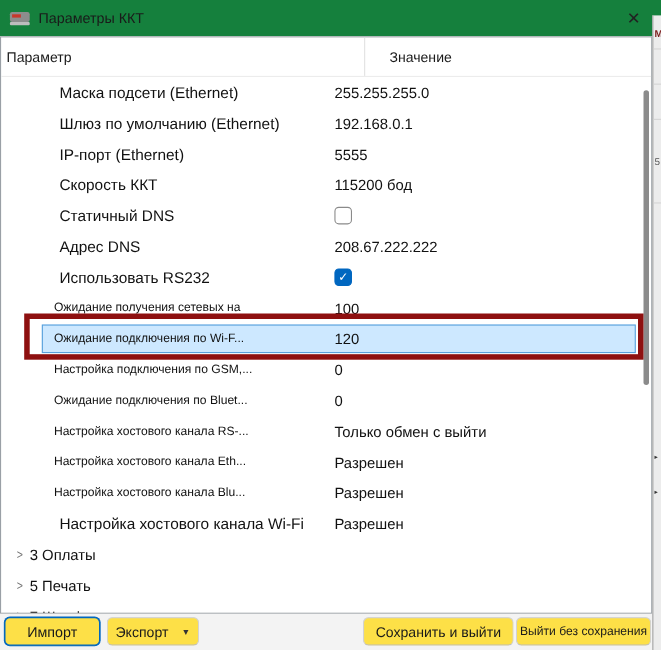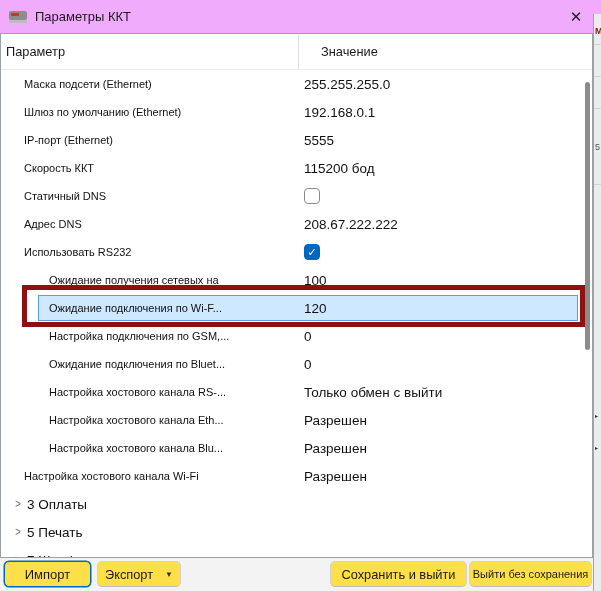--- a/index.html
+++ b/index.html
@@ -2,31 +2,31 @@
 <html><head>
 <meta charset="utf-8">
 <style>
   html,body{margin:0;padding:0;}
   .screenshot{
     position:relative;width:601px;height:591px;overflow:hidden;
     background:#ffffff;font-family:"Liberation Sans","DejaVu Sans",sans-serif;
     color:#111;
   }
   
-  .titlebar{position:absolute;left:0;top:0;width:601px;height:33px;background:#f0abfc;display:flex;align-items:center;}
+  .titlebar{position:absolute;left:0;top:0;width:601px;height:33px;background:#15803d;display:flex;align-items:center;}
   .titlebar .app-icon{margin-left:8px;display:flex;align-items:center;}
   .titlebar .title{margin-left:7px;font-size:13px;color:#1a1a1a;}
   .close-btn{position:absolute;left:561px;top:3px;width:30px;height:27px;display:flex;align-items:center;justify-content:center;font-size:15px;color:#222;cursor:default;}
   
   .table{position:absolute;left:0;top:33px;width:593px;height:525px;background:#fff;border:1px solid #9aa0a6;box-sizing:border-box;overflow:hidden;}
-  .thead{height:35px;display:grid;grid-template-columns:297px 1fr;align-items:center;border-bottom:1px solid #ececec;}
+  .thead{height:35px;display:grid;grid-template-columns:297px 1fr;align-items:center;border-bottom:1px solid #ececec;gap:33px;}
   .thead .th{font-size:12.8px;color:#1a1a1a;padding-left:5px;}
   .thead .th.value-col{border-left:1px solid #e2e2e2;height:100%;display:flex;align-items:center;padding-left:22px;}
   .row{height:28px;display:grid;grid-template-columns:303px 1fr;align-items:center;position:relative;}
-  .row .param{padding-left:23px;font-size:11px;white-space:nowrap;overflow:hidden;position:relative;z-index:1;}
+  .row .param{padding-left:53px;font-size:14px;white-space:nowrap;overflow:hidden;position:relative;z-index:1;}
   .row.small .param{font-size:11px;padding-left:48px;}
   .row .value{font-size:13.5px;white-space:nowrap;position:relative;z-index:1;}
   .row .selbg{position:absolute;left:37px;right:14px;top:1px;bottom:1px;background:#cde8ff;border:1px solid #58a0dc;box-sizing:border-box;}
   .checkbox{width:16px;height:16px;border:1px solid #8a8a8a;border-radius:4px;background:#fff;display:flex;align-items:center;justify-content:center;box-sizing:border-box;}
   .checkbox.checked{background:#0067c0;border-color:#0067c0;color:#fff;font-size:11px;line-height:1;}
   .group{height:28px;display:flex;align-items:center;}
   .chev{width:18px;margin-left:8px;color:#707070;font-size:12px;text-align:center;transform:scaleX(.8);}
   .group .glabel{font-size:13.5px;}
   
   .scroll-thumb{position:absolute;left:585px;top:82px;width:5px;height:268px;background:#8b8b8b;border-radius:3px;}

